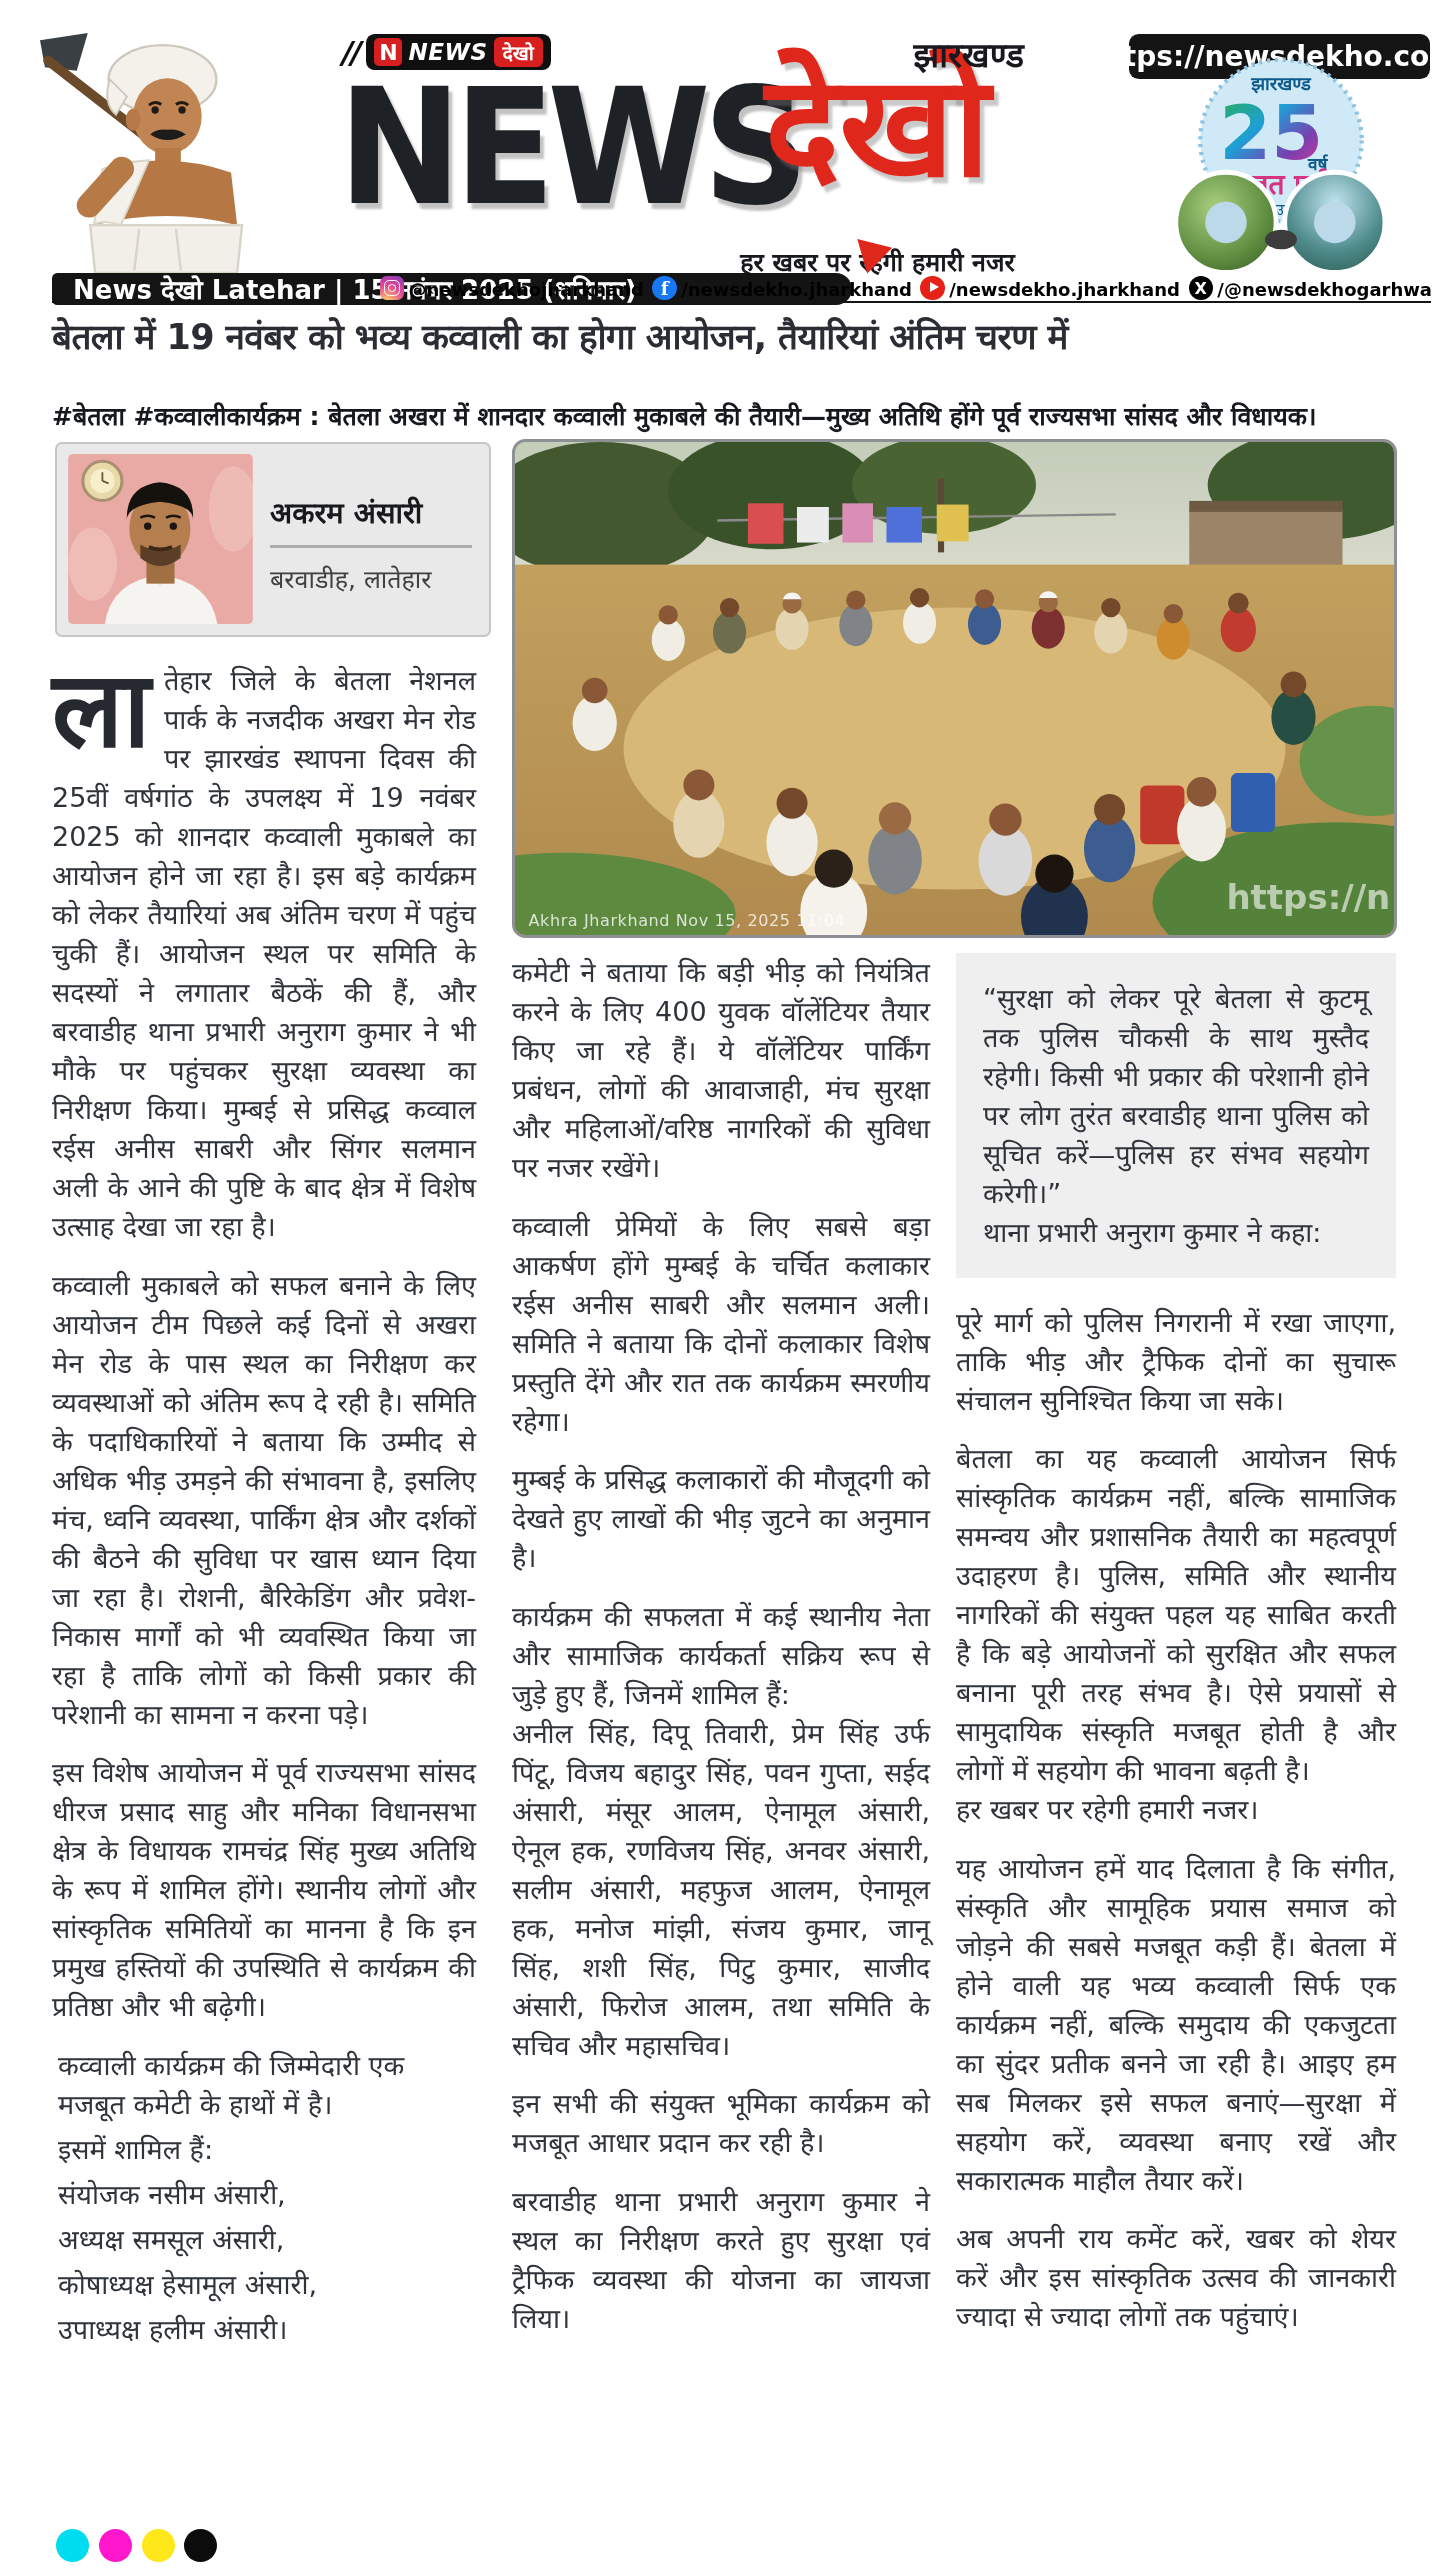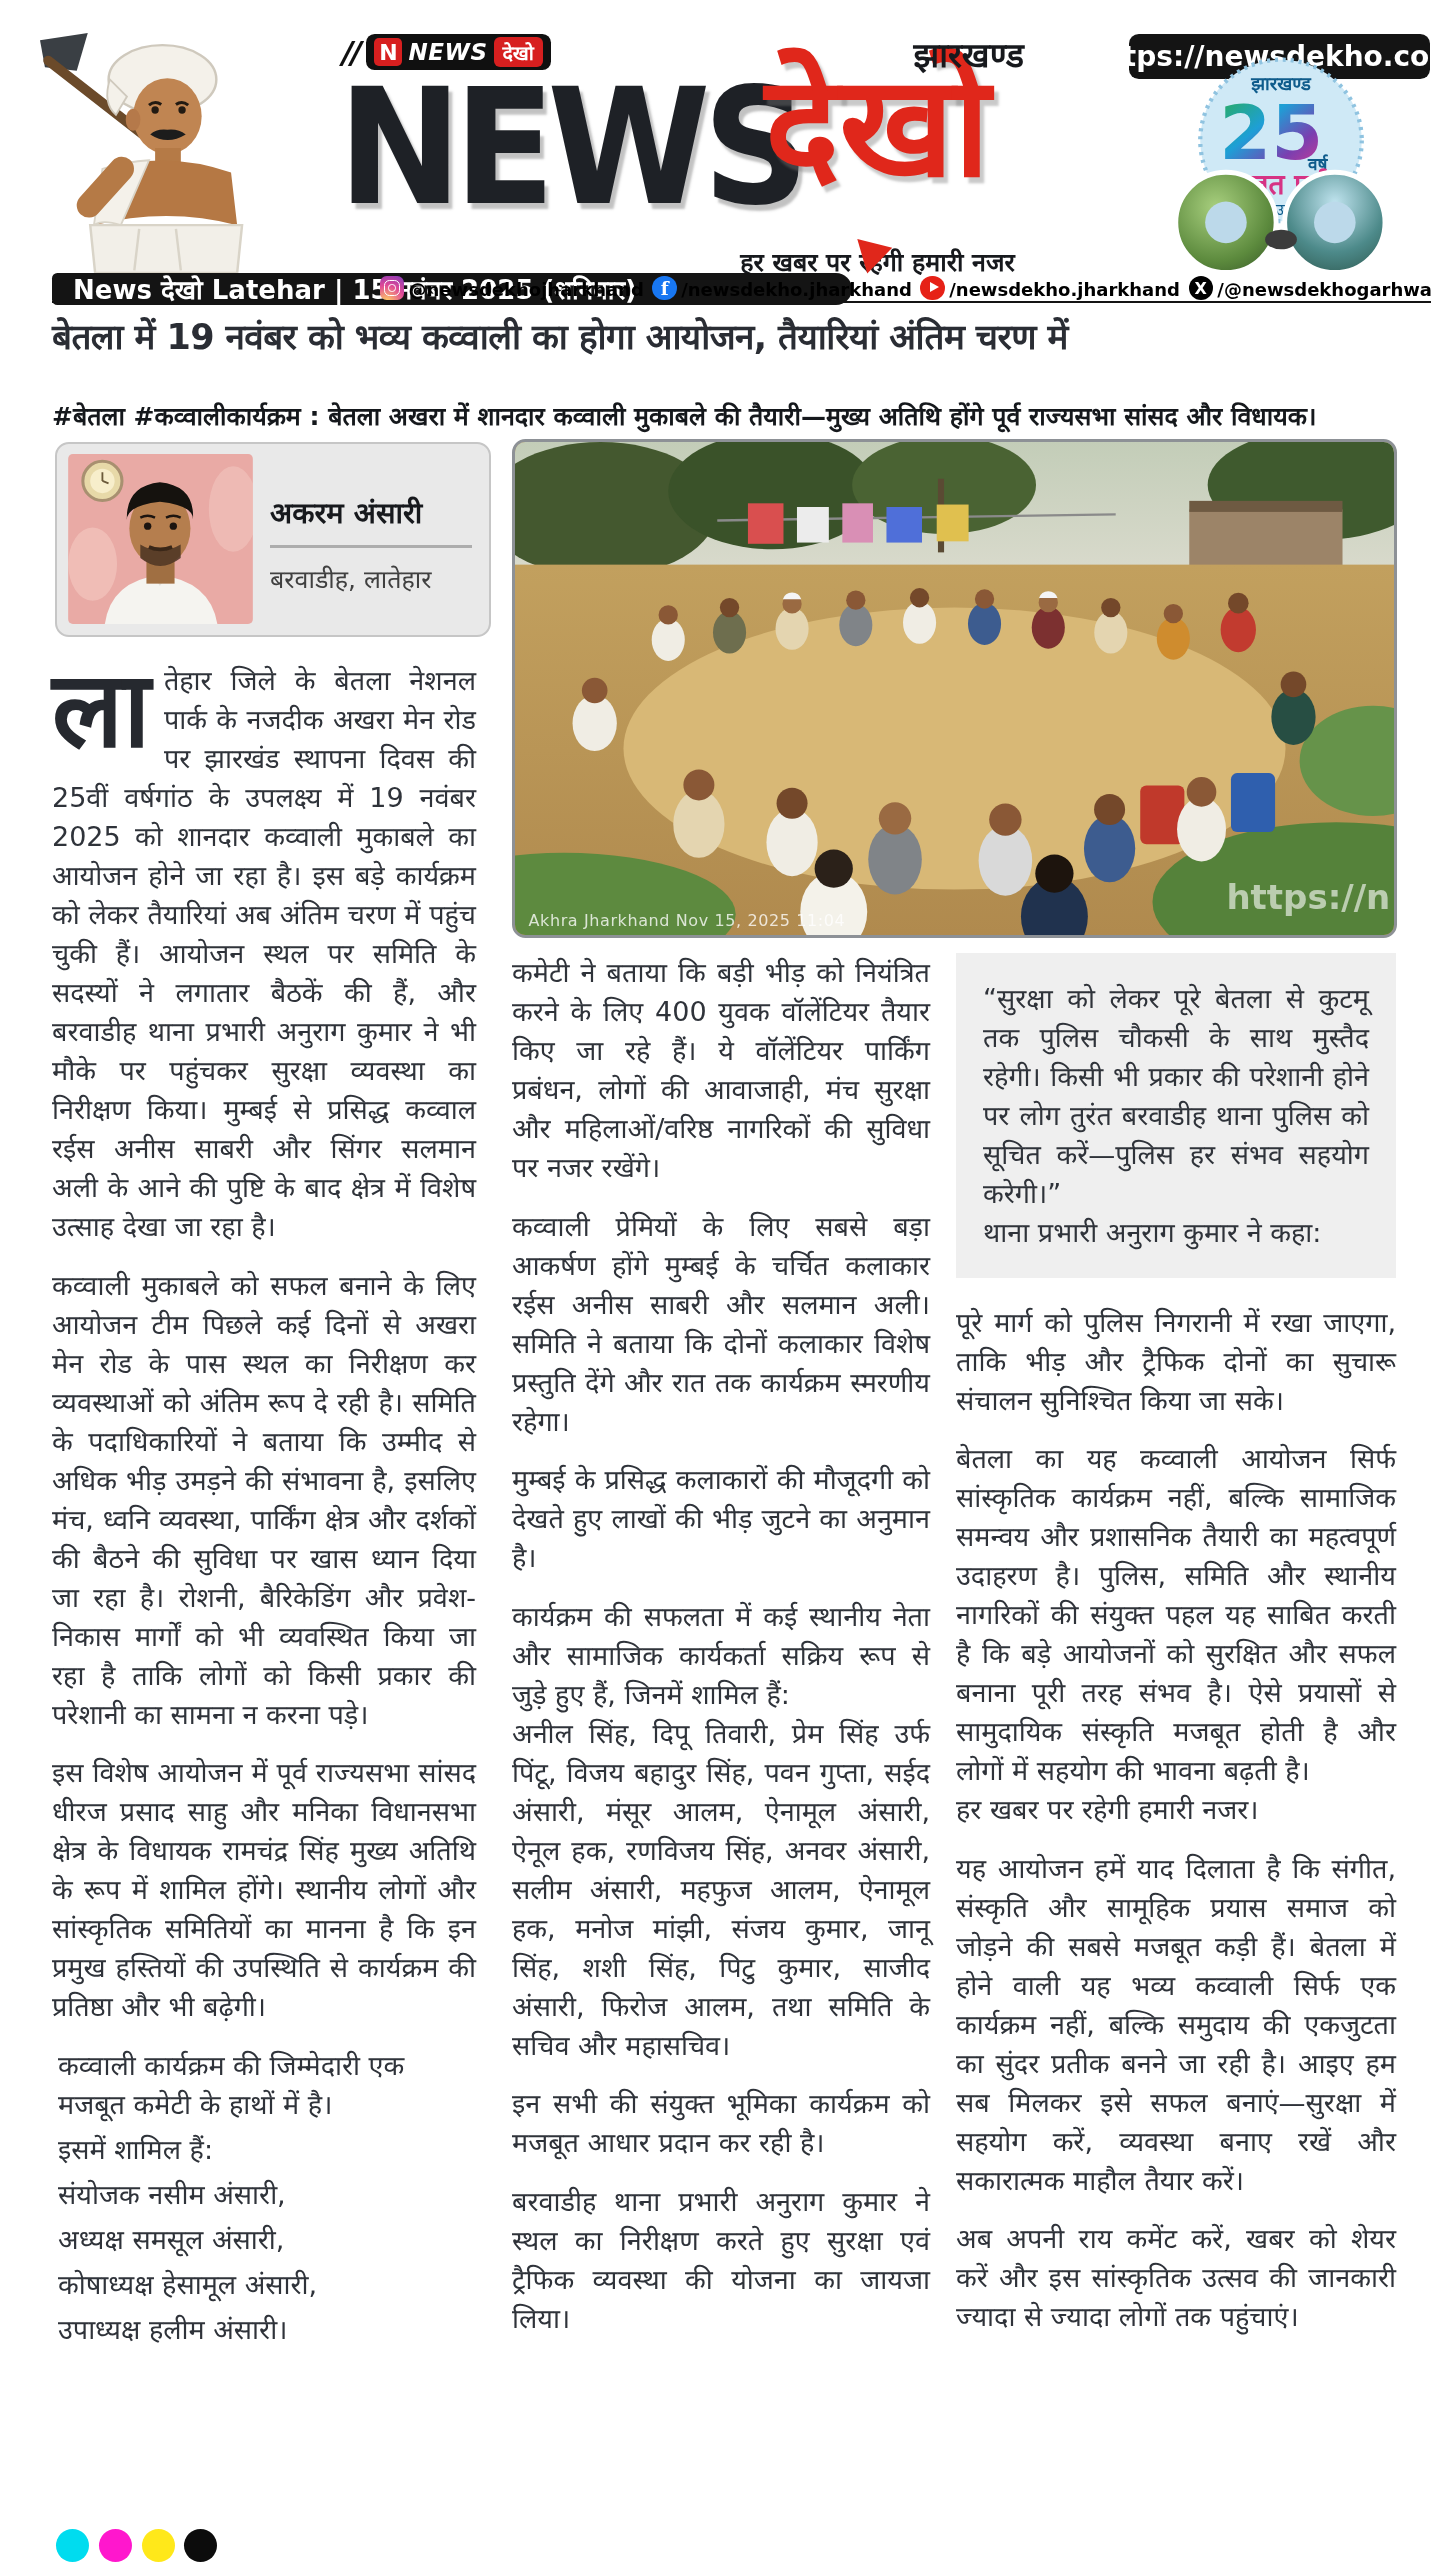--- a/index.html
+++ b/index.html
@@ -53,21 +53,21 @@
   .sicon.x::before{content:"X";position:absolute;inset:0;color:#fff;font-weight:900;font-size:16px;
     display:flex;align-items:center;justify-content:center;}
 
   
   .headline{left:52px;top:315px;width:1386px;font-size:35px;line-height:1.3;font-weight:800;
     color:#2a2d34;white-space:nowrap;letter-spacing:-0.6px;}
   .subheadline{left:52px;top:398px;width:1386px;font-size:25px;font-weight:700;color:#15181c;white-space:nowrap;}
 
   
   .reporter-card{left:55px;top:442px;width:436px;height:195px;background:#e9e9e9;
-    border:2.5px solid #c6c6c6;border-radius:14px;box-sizing:border-box;}
+    border:2.5px solid #c6c6c6;border-radius:7px;box-sizing:border-box;}
   .reporter-photo{position:absolute;left:11px;top:9.8px;width:185px;height:170px;border-radius:4.9px;overflow:hidden;}
   .reporter-meta{position:absolute;left:213px;top:48px;width:202px;}
   .reporter-name{font-size:29px;font-weight:800;color:#17191d;}
   .reporter-divider{margin:13.5px 0;width:202px;height:3.1px;background:#adadad;}
   .reporter-location{font-size:25px;font-weight:400;color:#404040;}
 
   
   .article-photo{left:512px;top:439px;width:885px;height:499px;border-radius:13.5px;overflow:hidden;
     border:3.1px solid #8d9196;box-sizing:border-box;background:#c9a867;}
   .photo-caption{position:absolute;left:13.5px;bottom:4.9px;font-size:16px;color:rgba(255,255,255,.78);letter-spacing:0.6px;}

